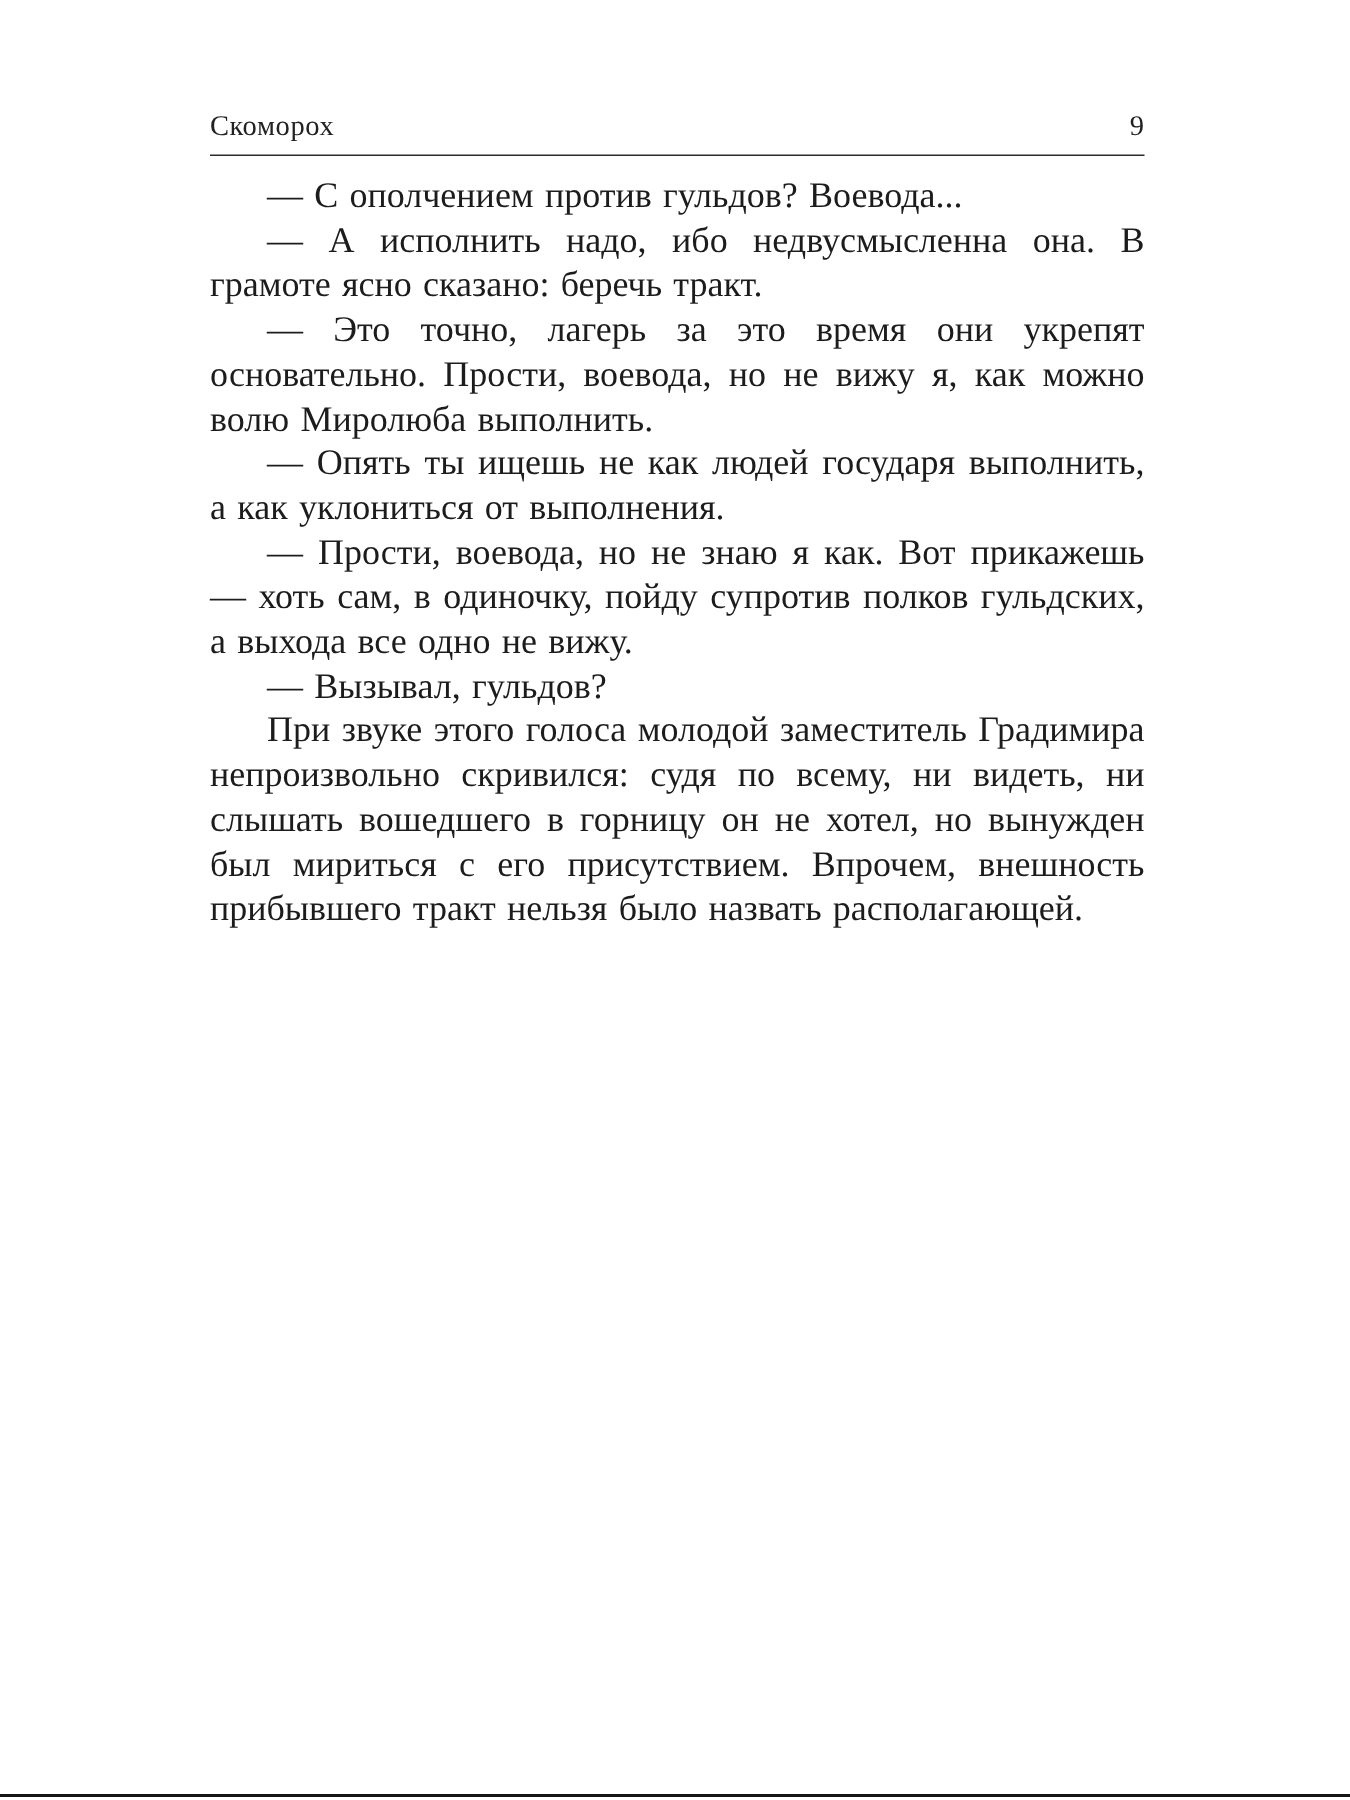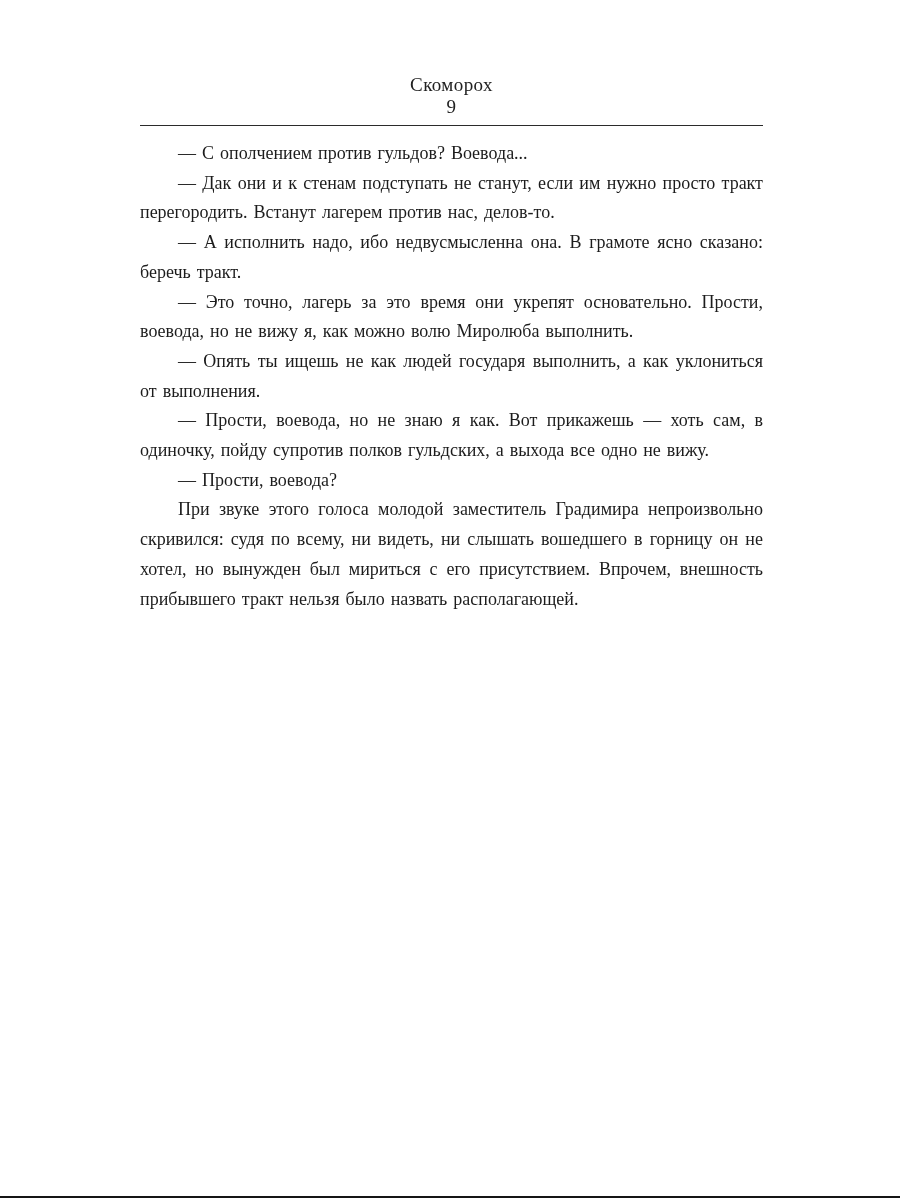--- a/index.html
+++ b/index.html
@@ -22,32 +22,31 @@
     padding: 74px 137px 0 140px;
   }
   .running-head {
     display: flex;
     justify-content: space-between;
     align-items: center;
     font-size: 19px;
     letter-spacing: 0.4px;
     color: #222222;
     padding-bottom: 7px;
-    flex-direction: column;
   }
   .running-head .pagenum {
     font-size: 19px;
   }
   .rule {
     border: none;
     border-top: 1.5px solid #2b2b2b;
     margin: 0 0 13px 0;
   }
   .text-block {
-    font-size: 18px;
+    font-size: 24px;
     line-height: 29.7px;
     text-align: justify;
     word-spacing: 1.5px;
   }
   .text-block p {
     margin: 0;
     text-indent: 38px;
   }
   .bottom-edge {
     position: absolute;
@@ -65,24 +64,23 @@
 
   <header class="running-head">
     <span class="title">Скоморох</span>
     <span class="pagenum">9</span>
   </header>
 
   <hr class="rule">
 
   <main class="text-block">
       <p>— С ополчением против гульдов? Воевода...</p>
-      <p>— Дак они и к стенам подступать не станут, если им нужно просто тракт перегородить. Встанут лагерем против нас, делов-то.</p>
       <p>— А исполнить надо, ибо недвусмысленна она. В грамоте ясно сказано: беречь тракт.</p>
       <p>— Это точно, лагерь за это время они укрепят основательно. Прости, воевода, но не вижу я, как можно волю Миролюба выполнить.</p>
       <p>— Опять ты ищешь не как людей государя выполнить, а как уклониться от выполнения.</p>
       <p>— Прости, воевода, но не знаю я как. Вот прикажешь — хоть сам, в одиночку, пойду супротив полков гульдских, а выхода все одно не вижу.</p>
-      <p>— Прости, воевода?</p>
+      <p>— Вызывал, гульдов?</p>
       <p>При звуке этого голоса молодой заместитель Градимира непроизвольно скривился: судя по всему, ни видеть, ни слышать вошедшего в горницу он не хотел, но вынужден был мириться с его присутствием. Впрочем, внешность прибывшего тракт нельзя было назвать располагающей.</p>
     </main>
 
 </div>
 
 <div class="bottom-edge"></div>
 
 </body></html>

